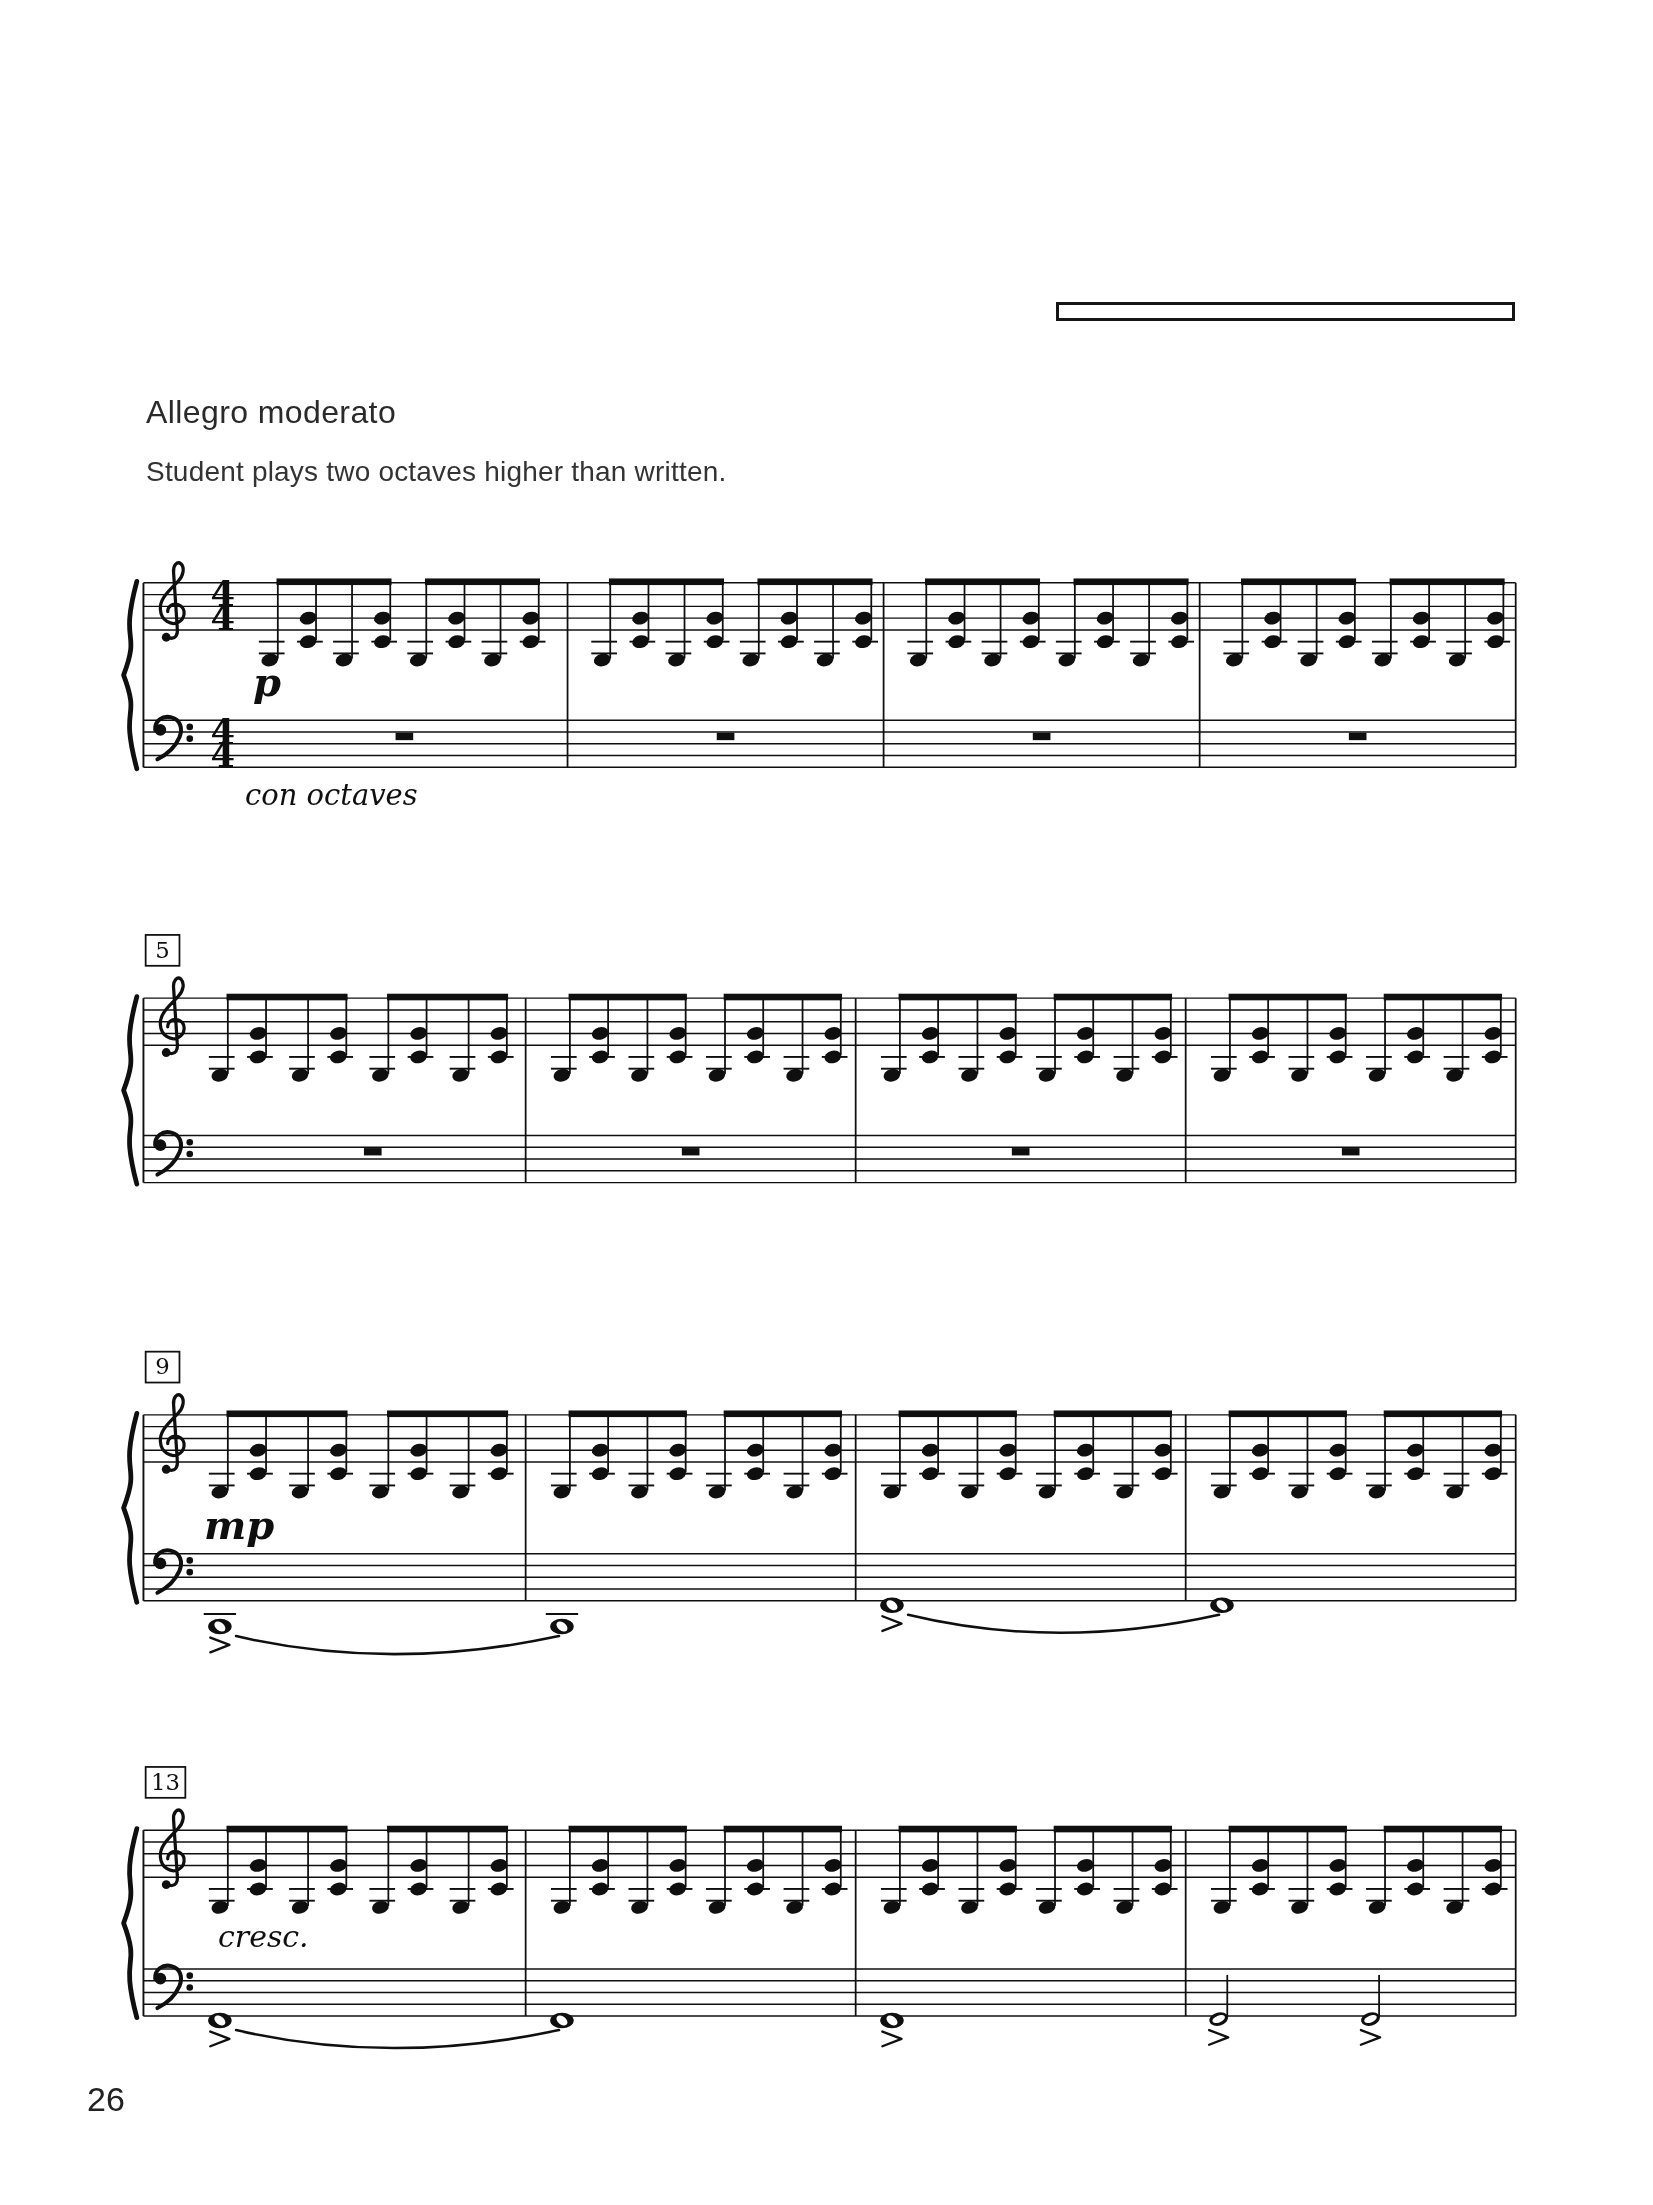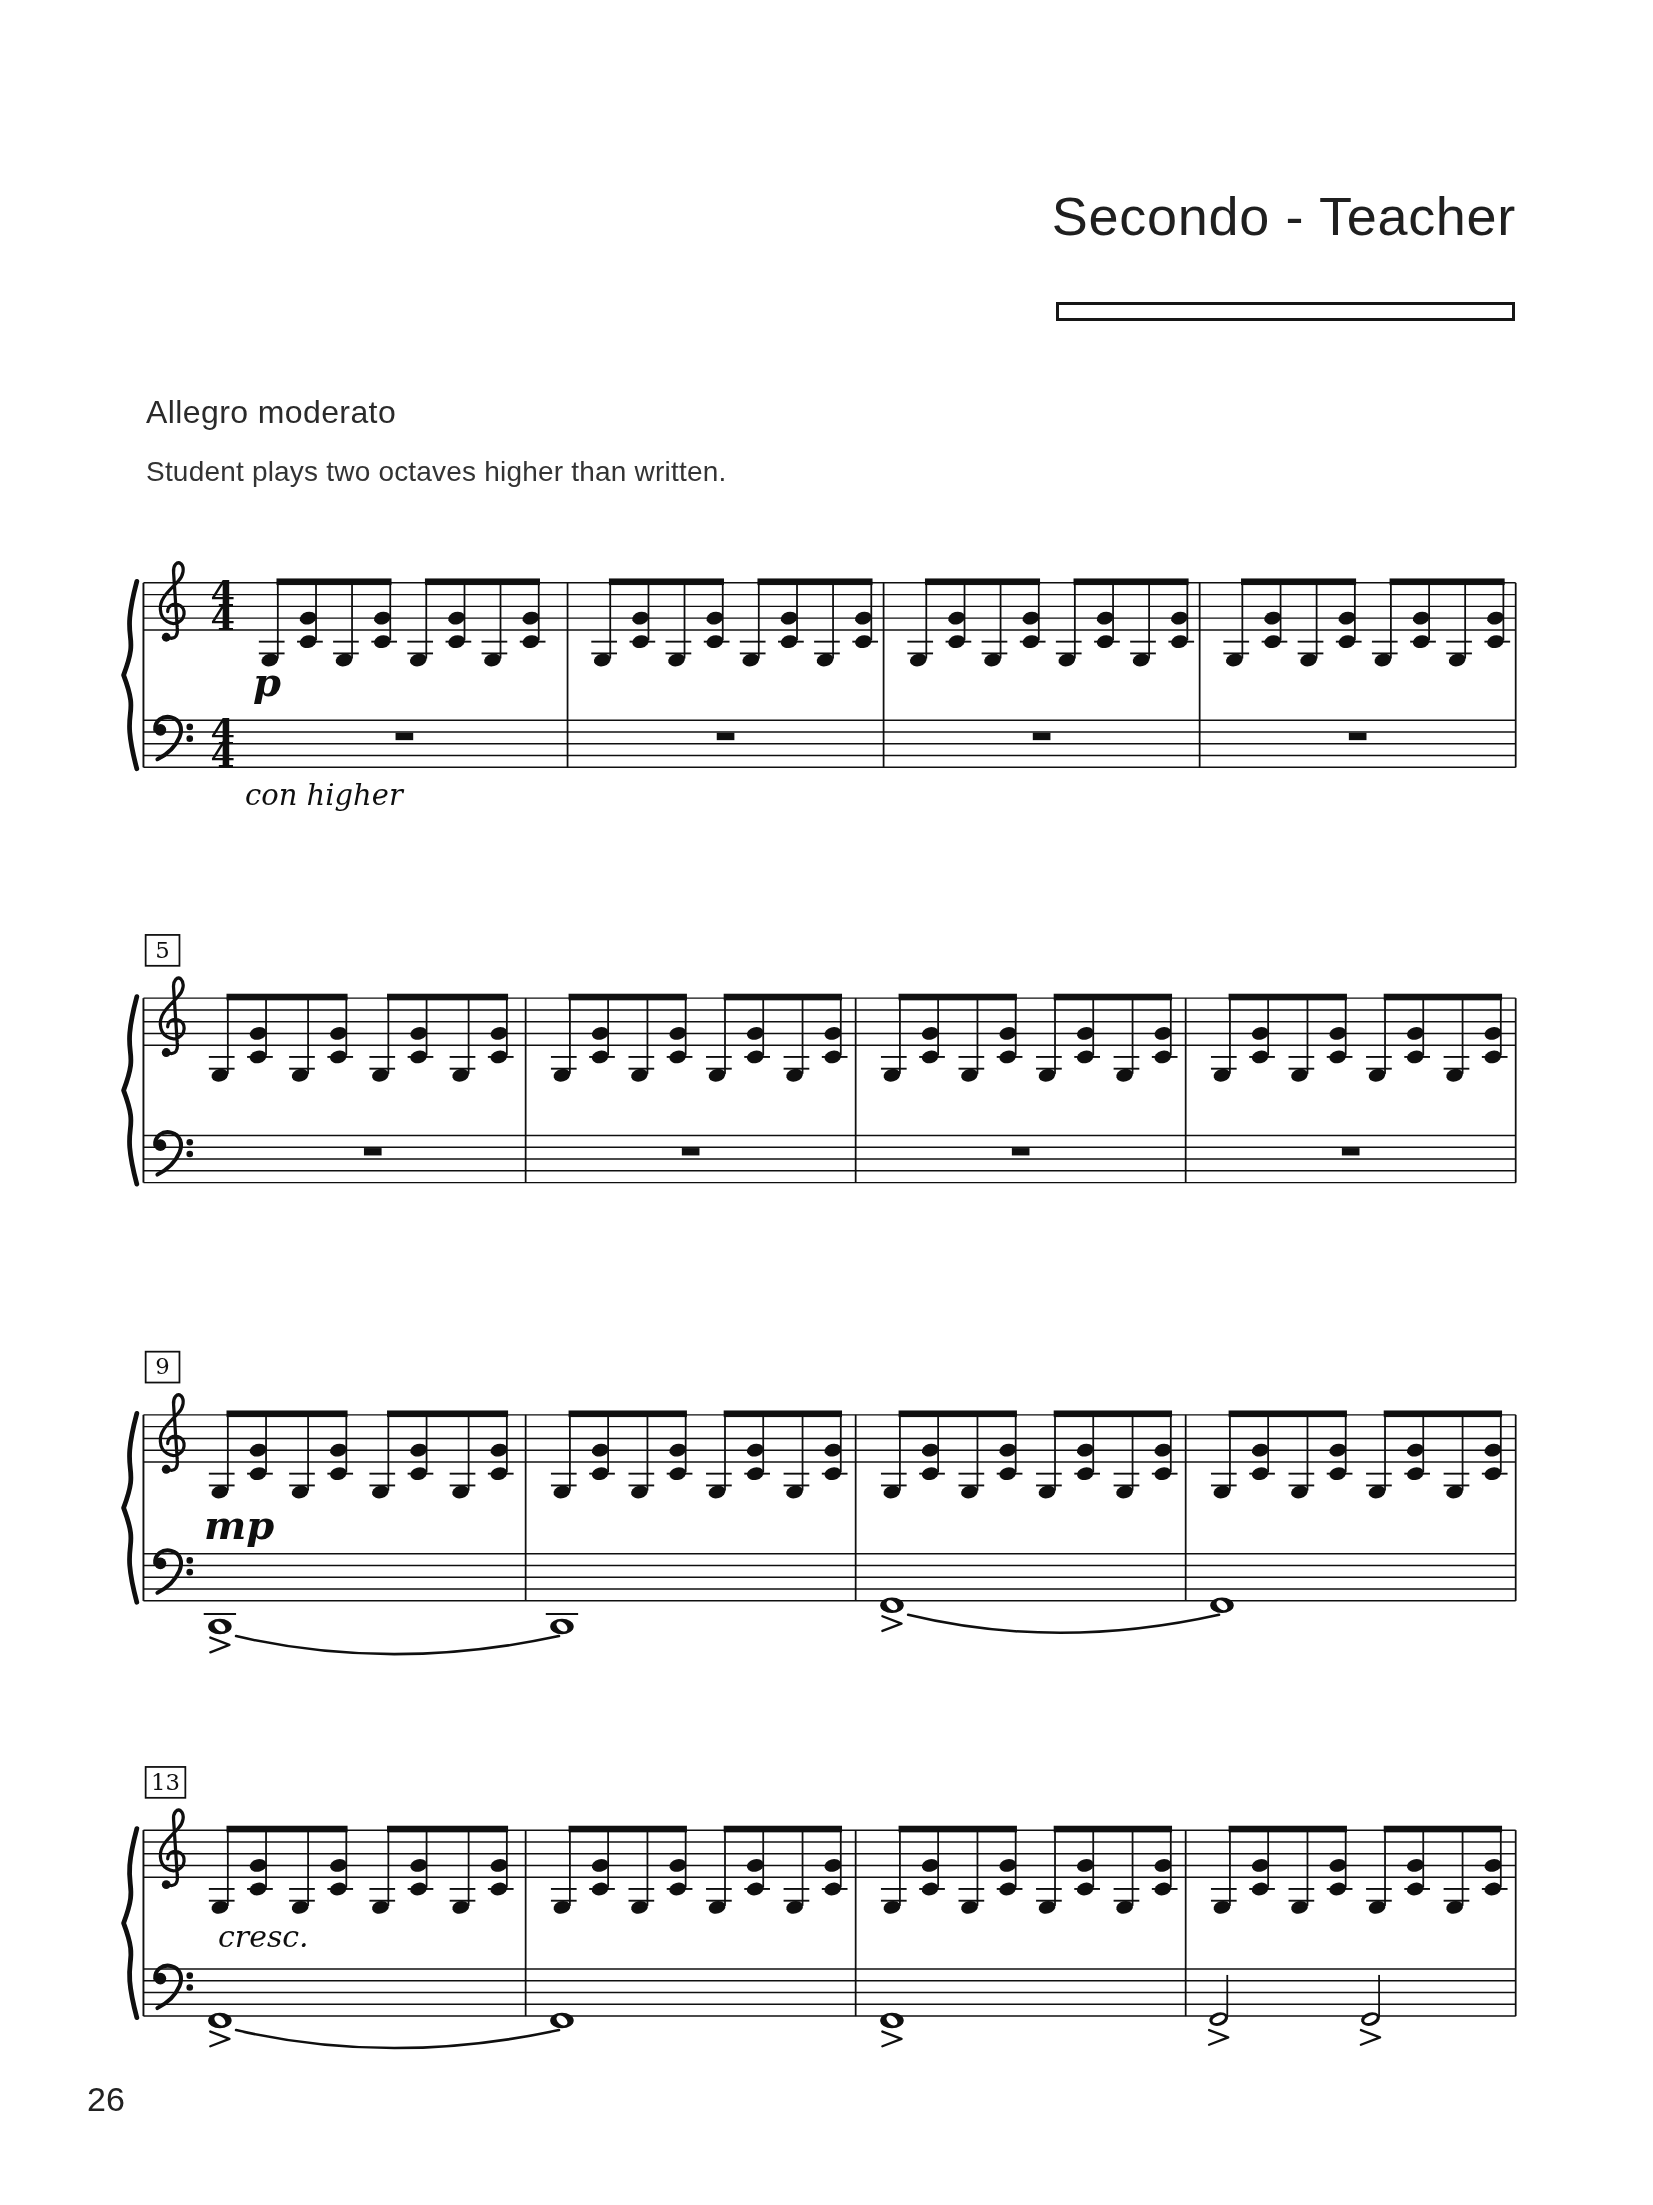--- a/index.html
+++ b/index.html
@@ -758,31 +758,30 @@
           <path d="M 1644.9,2762 L 1670.9,2772 L 1644.9,2782" fill="none" stroke="#0f0f0f" stroke-width="3.2" stroke-linecap="round" stroke-linejoin="round"></path>
           <ellipse cx="0" cy="0" rx="13" ry="9" fill="#0f0f0f" transform="translate(1864.44 2747) rotate(-15)"></ellipse>
           <ellipse cx="0" cy="0" rx="9" ry="4.6" fill="#ffffff" transform="translate(1864.44 2747) rotate(-22)"></ellipse>
           <rect x="1874.94" y="2687" width="2.4" height="58" fill="#0f0f0f"></rect>
           <path d="M 1851.44,2762 L 1877.44,2772 L 1851.44,2782" fill="none" stroke="#0f0f0f" stroke-width="3.2" stroke-linecap="round" stroke-linejoin="round"></path>
         </g>
       </g>
     </svg>
 
 
-  <div class="abs part-label">Secondo - Teacher</div>
 
   <div class="abs part-rule"></div>
 
   <div class="abs tempo">Allegro moderato</div>
 
   <div class="abs instruction">Student plays two octaves higher than written.</div>
 
   <div class="abs music-text dyn-p">p</div>
 
-  <div class="abs music-text txt-pedal">con higher</div>
+  <div class="abs music-text txt-pedal">con octaves</div>
 
   <div class="abs music-text dyn-mp">mp</div>
 
   <div class="abs music-text txt-cresc">cresc.</div>
 
   <div class="abs page-number">26</div>
 </div>
 
 
 </body></html>

